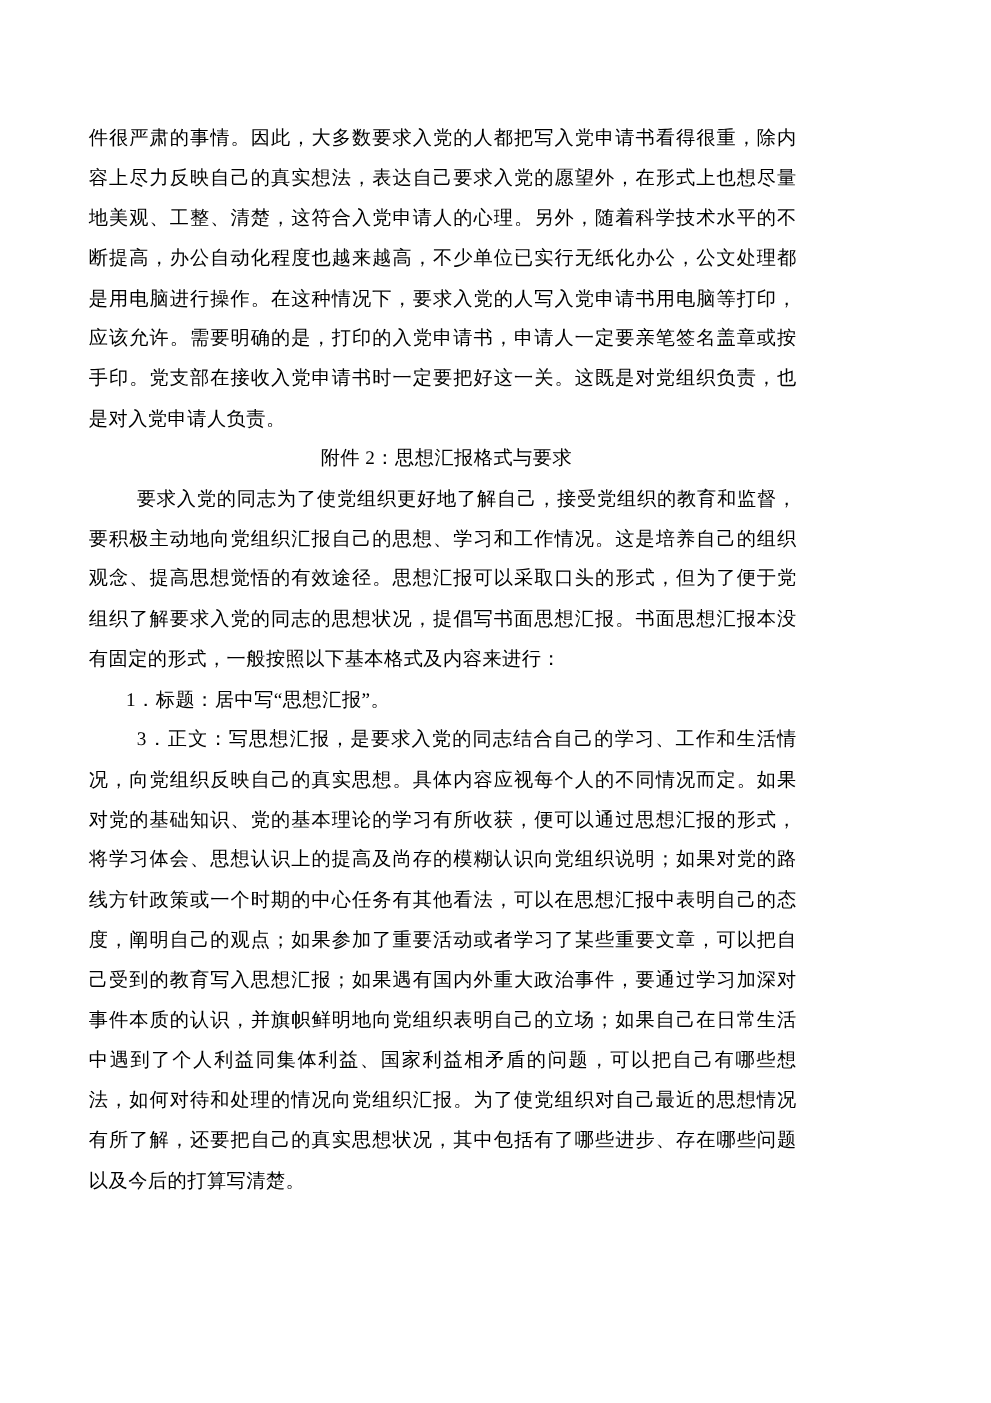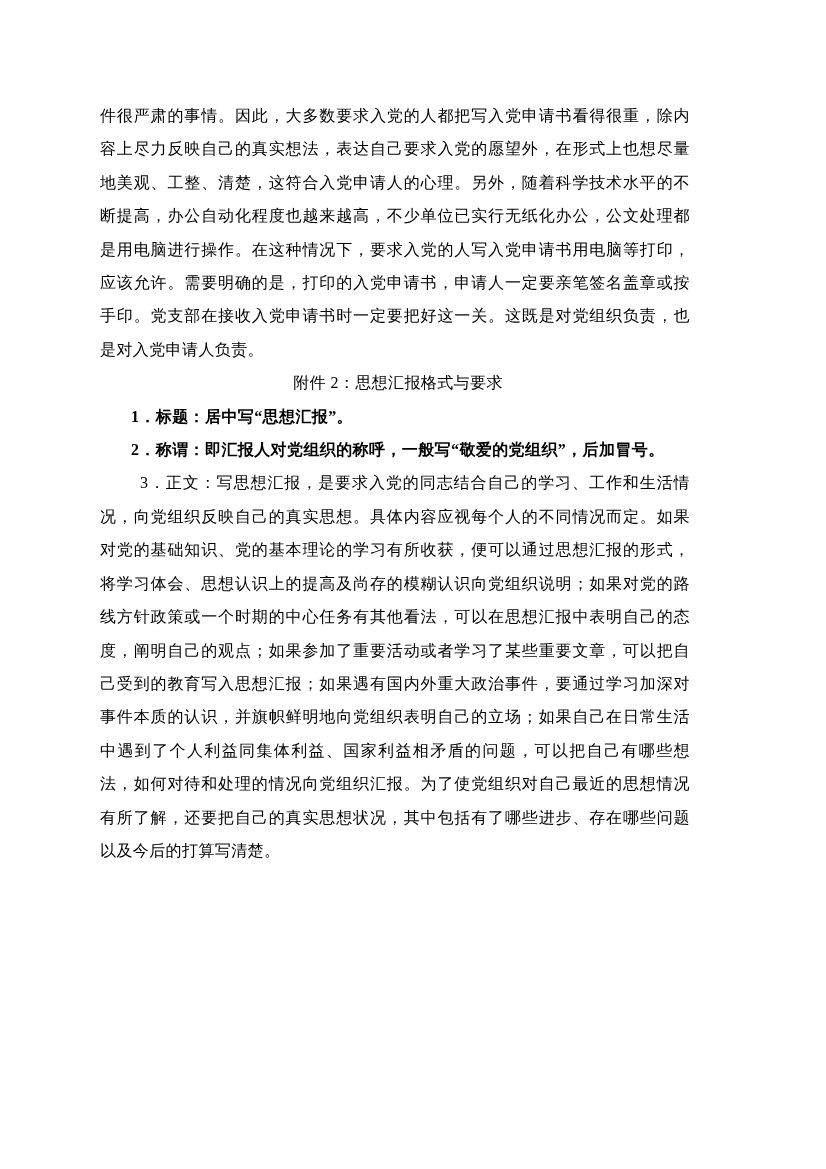--- a/index.html
+++ b/index.html
@@ -13,47 +13,46 @@
     height: 1169px;
     background: #ffffff;
     color: #000000;
     font-family: "Liberation Serif", "DejaVu Serif", serif;
     overflow: hidden;
     box-sizing: border-box;
   }
   .content {
     box-sizing: content-box;
     width: 590px;
-    padding: 99px 118px 0 100px;
+    padding: 99px 118px 0 74px;
   }
   .content p {
     margin: 0;
     font-size: 16px;
     line-height: 33.4px;
     letter-spacing: 0.4px;
     text-align: justify;
     word-break: break-all;
     color: #000000;
   }
   p.para-indent {
     text-indent: 40px;
   }
   p.item-indent {
     text-indent: 31px;
-    font-weight: bold;
   }
   p.heading {
     padding-left: 6px;
     text-align: center;
   }
 </style>
 </head>
 <body>
 
 <div class="page">
   <div class="content">
     <p class="body-text">件很严肃的事情。因此，大多数要求入党的人都把写入党申请书看得很重，除内容上尽力反映自己的真实想法，表达自己要求入党的愿望外，在形式上也想尽量地美观、工整、清楚，这符合入党申请人的心理。另外，随着科学技术水平的不断提高，办公自动化程度也越来越高，不少单位已实行无纸化办公，公文处理都是用电脑进行操作。在这种情况下，要求入党的人写入党申请书用电脑等打印，应该允许。需要明确的是，打印的入党申请书，申请人一定要亲笔签名盖章或按手印。党支部在接收入党申请书时一定要把好这一关。这既是对党组织负责，也是对入党申请人负责。</p>
     <p class="heading">附件 2：思想汇报格式与要求</p>
+    <p class="body-text para-indent">要求入党的同志为了使党组织更好地了解自己，接受党组织的教育和监督，要积极主动地向党组织汇报自己的思想、学习和工作情况。这是培养自己的组织观念、提高思想觉悟的有效途径。思想汇报可以采取口头的形式，但为了便于党组织了解要求入党的同志的思想状况，提倡写书面思想汇报。书面思想汇报本没有固定的形式，一般按照以下基本格式及内容来进行：</p>
     <p class="body-text item-indent">1．标题：居中写“思想汇报”。</p>
-    <p class="body-text item-indent">2．称谓：即汇报人对党组织的称呼，一般写“敬爱的党组织”，后加冒号。</p>
     <p class="body-text para-indent">3．正文：写思想汇报，是要求入党的同志结合自己的学习、工作和生活情况，向党组织反映自己的真实思想。具体内容应视每个人的不同情况而定。如果对党的基础知识、党的基本理论的学习有所收获，便可以通过思想汇报的形式，将学习体会、思想认识上的提高及尚存的模糊认识向党组织说明；如果对党的路线方针政策或一个时期的中心任务有其他看法，可以在思想汇报中表明自己的态度，阐明自己的观点；如果参加了重要活动或者学习了某些重要文章，可以把自己受到的教育写入思想汇报；如果遇有国内外重大政治事件，要通过学习加深对事件本质的认识，并旗帜鲜明地向党组织表明自己的立场；如果自己在日常生活中遇到了个人利益同集体利益、国家利益相矛盾的问题，可以把自己有哪些想法，如何对待和处理的情况向党组织汇报。为了使党组织对自己最近的思想情况有所了解，还要把自己的真实思想状况，其中包括有了哪些进步、存在哪些问题以及今后的打算写清楚。</p>
   </div>
 </div>
 
 </body></html>

